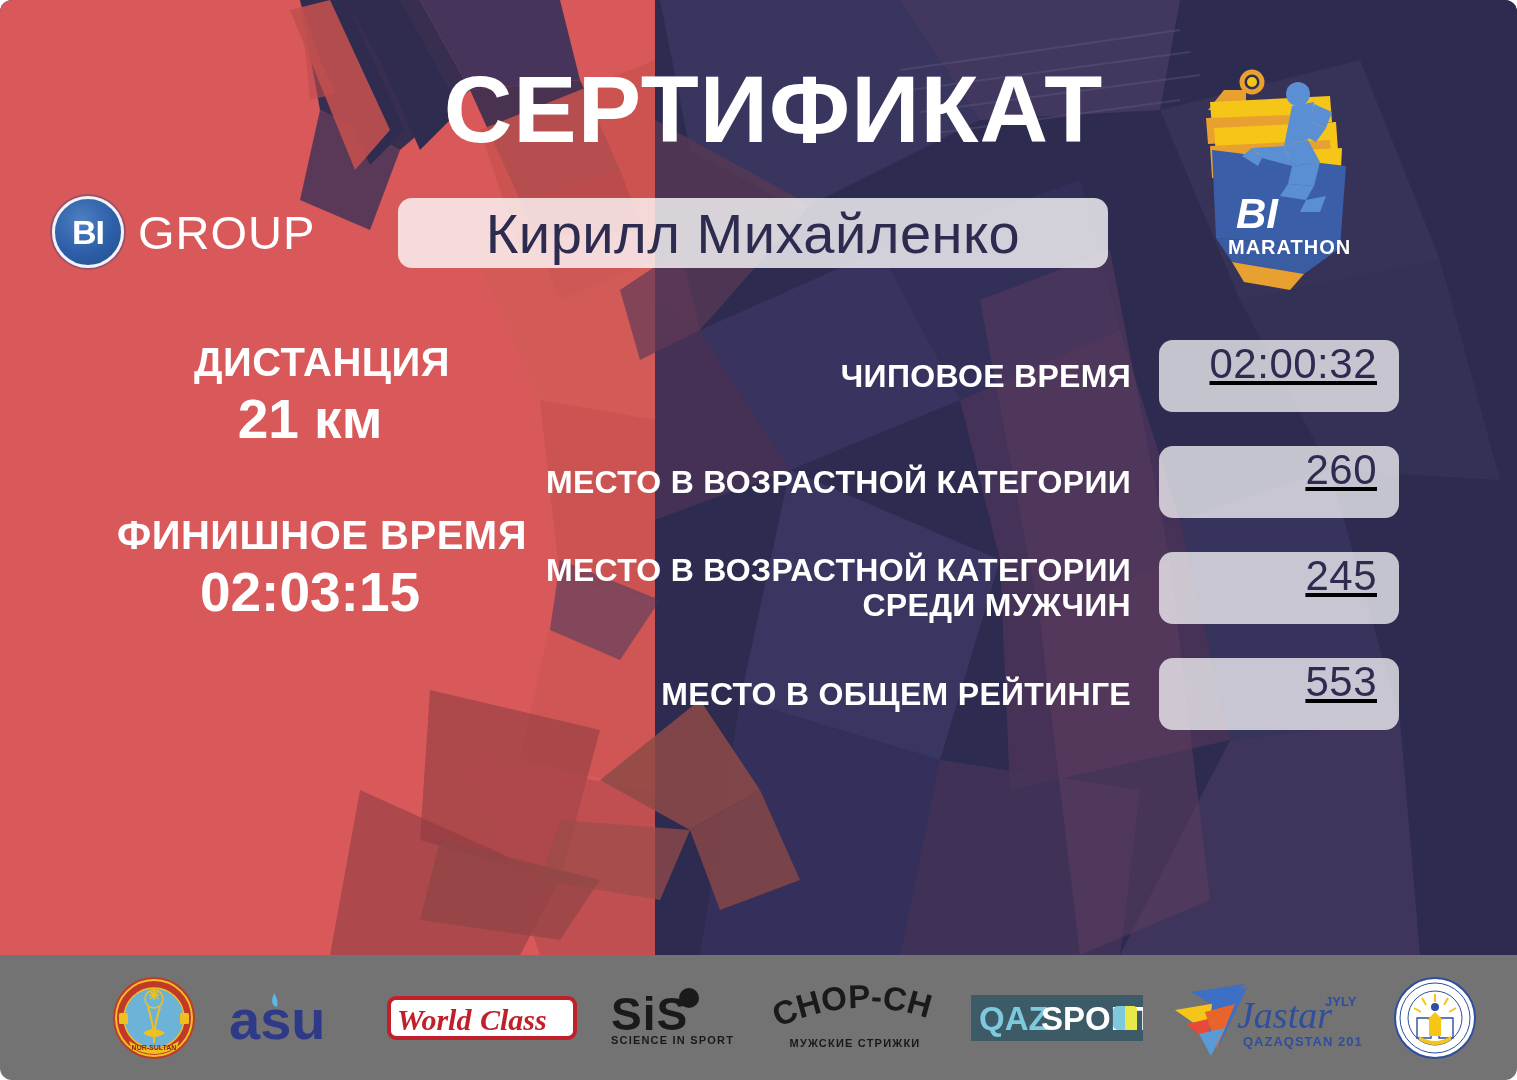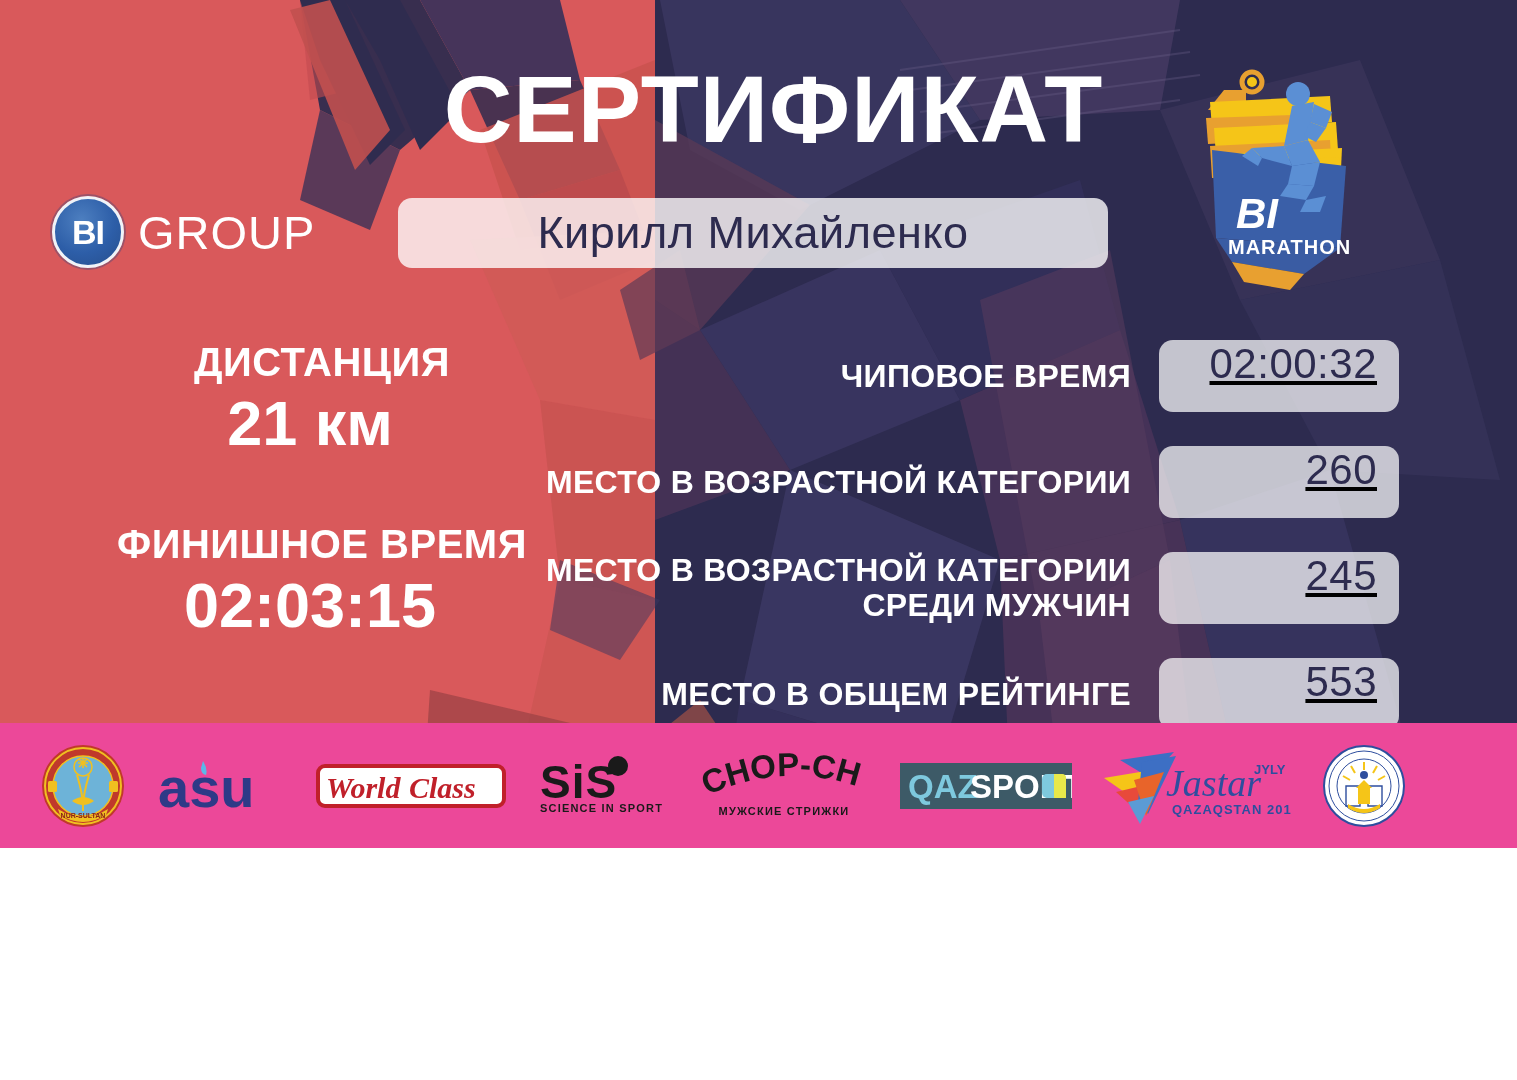--- a/index.html
+++ b/index.html
@@ -1,35 +1,36 @@
 <!DOCTYPE html>
 <html><head>
 <meta charset="utf-8">
 <style>
   * { margin:0; padding:0; box-sizing:border-box; }
   html,body { width:1517px; height:1080px; overflow:hidden; background:#fff; }
   body { font-family:"Liberation Sans", sans-serif; }
 
   .certificate {
     position:relative;
-    width:1517px; height:848px;
+    width:1517px; height:1080px;
     overflow:hidden;
+    border-radius:12px;
   }
 
   
   .bg { position:absolute; inset:0 0 125px 0; overflow:hidden; background:#2b2a4a; }
   .bg-left  { position:absolute; left:0; top:0; width:655px; height:100%; background:#d9595b; }
   .bg-right { position:absolute; left:655px; top:0; right:0; height:100%; background:#2d2b4f; }
   .bg-art   { position:absolute; inset:0; }
 
   
   .footer {
     position:absolute; left:0; right:0; bottom:0; height:125px;
-    background:#ec4899;
-    display:flex; align-items:center; justify-content:flex-start; gap:30px;
+    background:#737373;
+    display:flex; align-items:center; justify-content:flex-end; gap:30px;
     padding:0 40px;
   }
   .sponsor { display:flex; align-items:center; justify-content:center; flex:0 0 auto; }
 
   
   .title {
     position:absolute; left:0; right:0; top:62px;
     text-align:center;
     color:#ffffff;
     font-size:95px; font-weight:bold; letter-spacing:1px;
@@ -52,32 +53,32 @@
   .bi-word { color:#ffffff; font-size:47px; font-weight:500; letter-spacing:1px; }
 
   .name-banner {
     position:absolute; left:398px; top:198px;
     width:710px; height:70px;
     background:rgba(255,255,255,.78);
     border-radius:14px;
     display:flex; align-items:center; justify-content:center;
   }
   .name-banner span {
-    color:#2d2b4f; font-size:45px; font-weight:400; letter-spacing:.5px;
+    color:#2d2b4f; font-size:56px; font-weight:400; letter-spacing:.5px;
   }
 
   .marathon-logo { position:absolute; left:1180px; top:62px; width:200px; height:240px; }
 
   
   .left-stats {
     position:absolute; left:0px; top:340px; width:620px;
     text-align:center; color:#ffffff;
   }
   .ls-label { font-size:40px; font-weight:bold; letter-spacing:.5px; line-height:1.12;padding-left:24px; }
-  .ls-value { font-size:63px; font-weight:bold; letter-spacing:0px; line-height:1.1; margin-top:4px;}
+  .ls-value { font-size:55px; font-weight:bold; letter-spacing:0px; line-height:1.1; margin-top:4px;}
   .left-stats .block-2 { margin-top:64px; }
 
   
   .right-stats {
     position:absolute; left:530px; top:340px; right:118px;
     display:flex; flex-direction:column; gap:34px;
   }
   .stat-row { display:flex; align-items:center; justify-content:flex-end; gap:28px; }
   .stat-label {
     color:#ffffff; font-size:32px; font-weight:bold; line-height:1.08;

